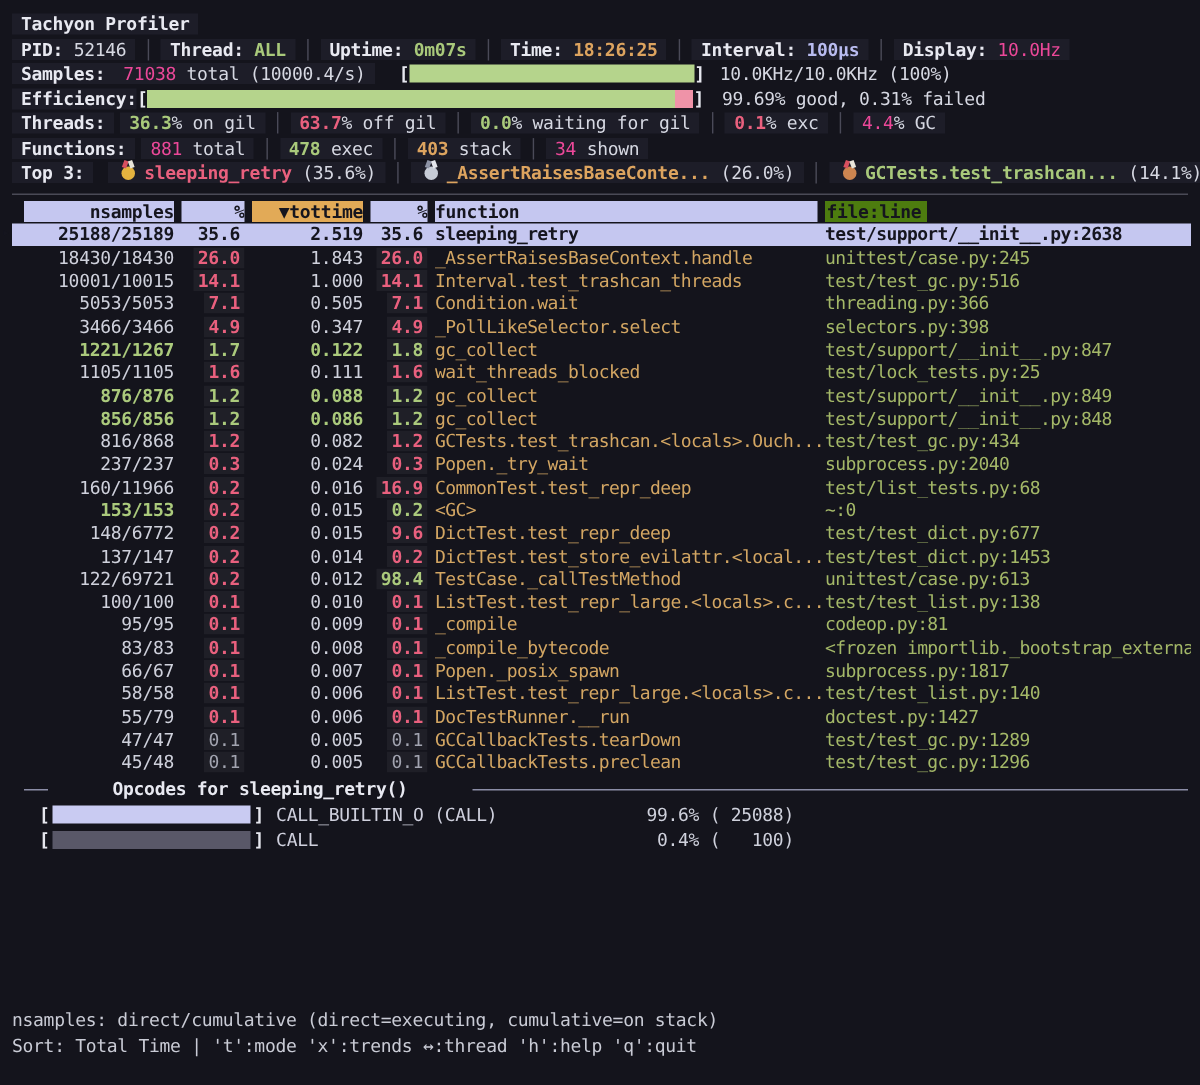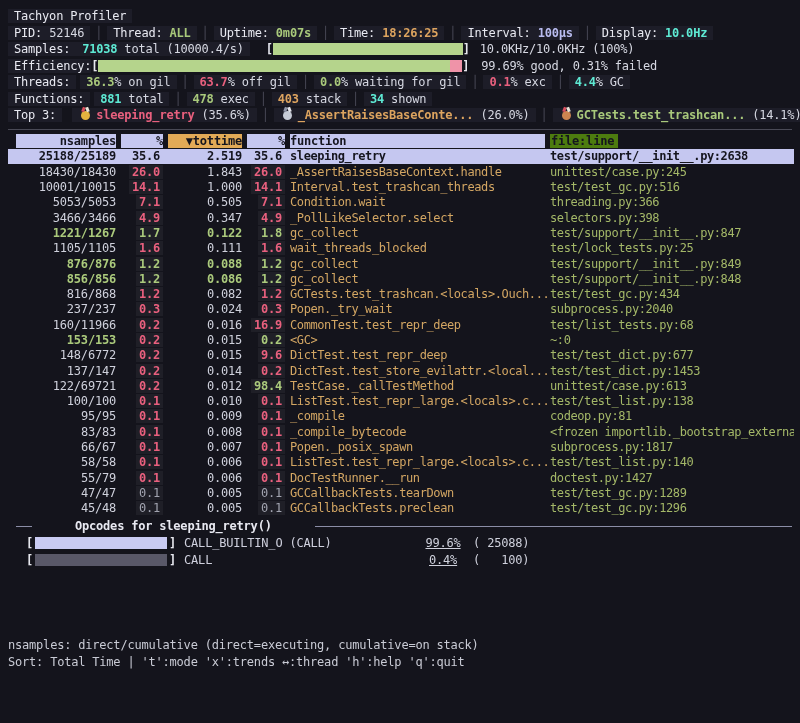--- a/index.html
+++ b/index.html
@@ -4,27 +4,27 @@
 <style>
   html,body{margin:0;padding:0;}
   body{
     width:800px;height:723px;background:#14141c;overflow:hidden;position:relative;
     font-family:"DejaVu Sans Mono",monospace;font-size:12px;color:#d6d8e2;
     letter-spacing:-0.2px;
   }
   .screen{position:absolute;inset:0;padding:8px 6px 0 8px;box-sizing:border-box;}
   .hline{height:16.5px;display:flex;align-items:center;white-space:pre;}
   .chunk{background:#1d1d28;padding:0 6px;display:inline-flex;align-items:center;white-space:pre;}
-  .lbl{font-weight:normal;color:#e8e9f1;}
+  .lbl{font-weight:bold;color:#e8e9f1;}
   .sep{color:#4a4a58;padding:0 5px;font-weight:normal;}
   .v-green{color:#a9c97b;font-weight:bold;}
   .v-red{color:#e9607e;font-weight:bold;}
   .v-orange{color:#dda45f;font-weight:bold;}
   .v-lav{color:#b9bcf0;font-weight:bold;}
-  .v-white{color:#5eead4;font-weight:bold;}
+  .v-white{color:#ec4899;font-weight:normal;}
   .bracket{font-weight:bold;color:#e6e7ee;}
   .bar{display:inline-block;height:12px;vertical-align:-1px;}
   .bar-green{background:#b5d48c;}
   .bar-pink{background:#ef93a8;}
   .divider{height:1px;background:#4a4a56;margin:5px 2px 4px 0;}
   
   .trow{display:grid;grid-template-columns:100px 42px 74px 38px 255px 1fr;column-gap:5px;
         height:15.3px;align-items:center;white-space:pre;padding-left:8px;position:relative;}
   .cell{overflow:hidden;white-space:pre;}
   .num{text-align:right;}
@@ -46,30 +46,30 @@
   .op-title{display:flex;align-items:center;height:17px;margin-top:2px;white-space:pre;gap:36px;}
   .op-line{height:1px;background:#8b8da6;}
   .op-line.short{width:16px;margin-left:8px;}
   .op-line.long{flex:1;margin-right:2px;}
   .op-title .t{font-weight:bold;color:#e8e9f1;padding:0 7px;}
   .op-row{display:flex;align-items:center;height:16.5px;padding-left:18px;white-space:pre;}
   .opbar{width:132px;height:12px;display:inline-block;margin:0 2px;}
   .opbar.lavender{background:#c9cbf2;}
   .opbar.grey{background:#595868;}
   .opname{margin-left:8px;width:236px;color:#cfd0dd;}
-  .oppct{width:46px;text-align:center;color:#cfd1dc;text-decoration:underline;}
+  .oppct{width:46px;text-align:right;color:#cfd1dc;}
   .opcount{color:#cfd1dc;}
   
   .medal{position:relative;width:9px;height:9px;border-radius:50%;display:inline-block;margin:0 6px 0 3px;}
   .medal::before{content:"";position:absolute;left:1px;top:-4px;width:3px;height:5px;transform:rotate(20deg);}
   .medal::after{content:"";position:absolute;right:1px;top:-4px;width:3px;height:5px;transform:rotate(-20deg);}
   .medal.gold{background:#e4b33f;}.medal.gold::before{background:#d8505f;}.medal.gold::after{background:#e9e5da;}
   .medal.silver{background:#c6cbd6;}.medal.silver::before{background:#8d93a5;}.medal.silver::after{background:#e4e6ec;}
   .medal.bronze{background:#cd8550;}.medal.bronze::before{background:#d8505f;}.medal.bronze::after{background:#e9e5da;}
-  .footer{position:absolute;left:8px;top:636px;color:#c9cbd5;}
+  .footer{position:absolute;left:8px;top:671px;color:#c9cbd5;}
   .footer .hline{height:17px;}
 </style>
 </head>
 <body>
 
 <div class="screen">
 
   <div class="hline">
     <span class="chunk lbl">Tachyon Profiler</span>
   </div>

